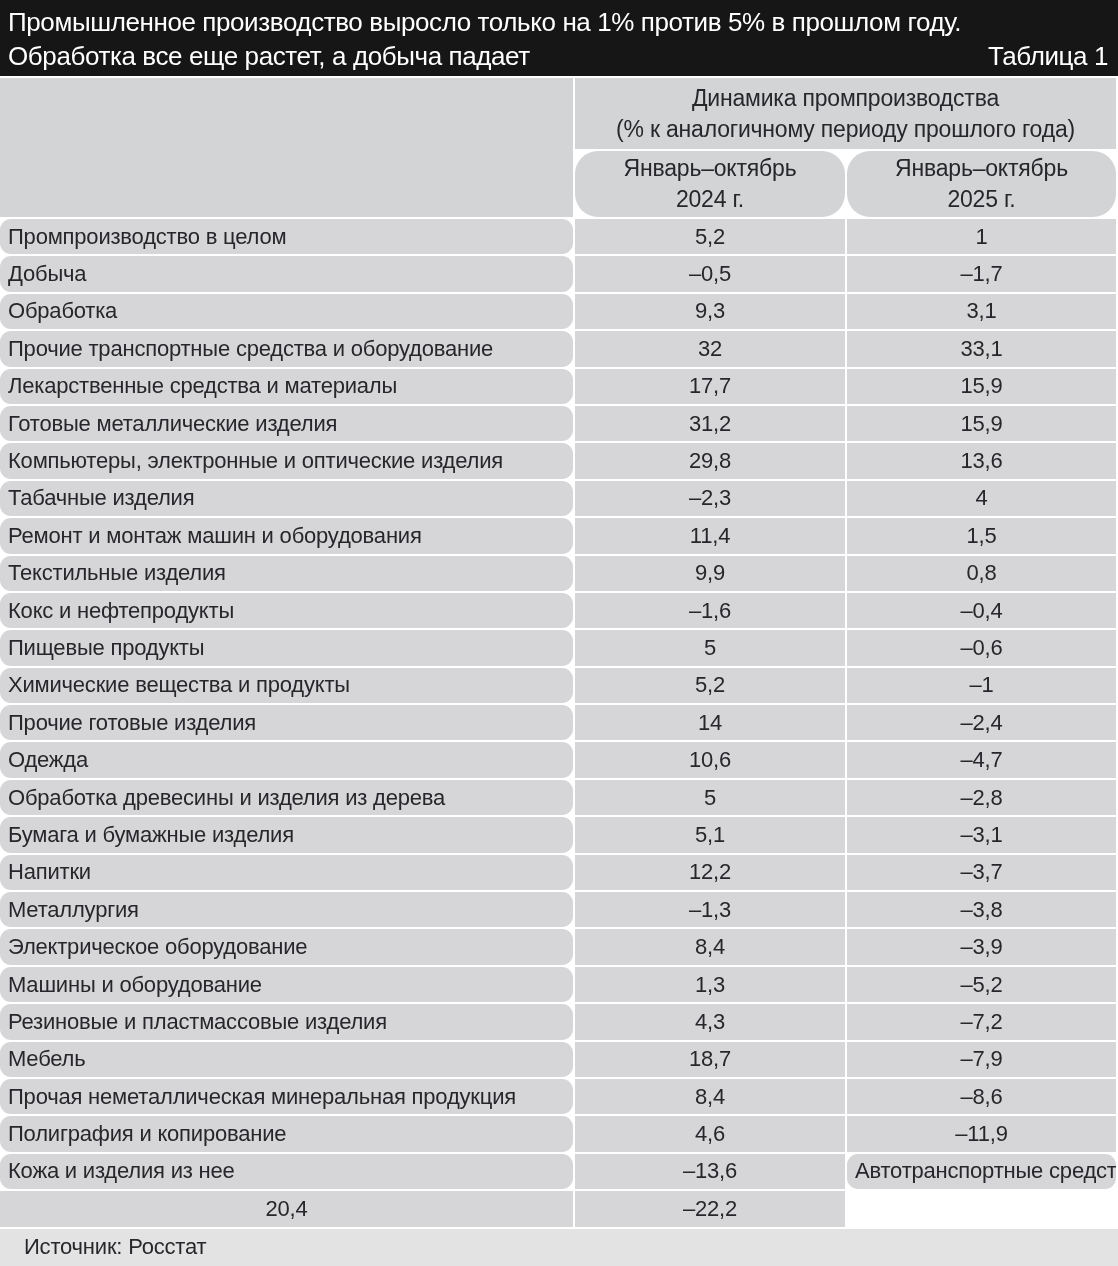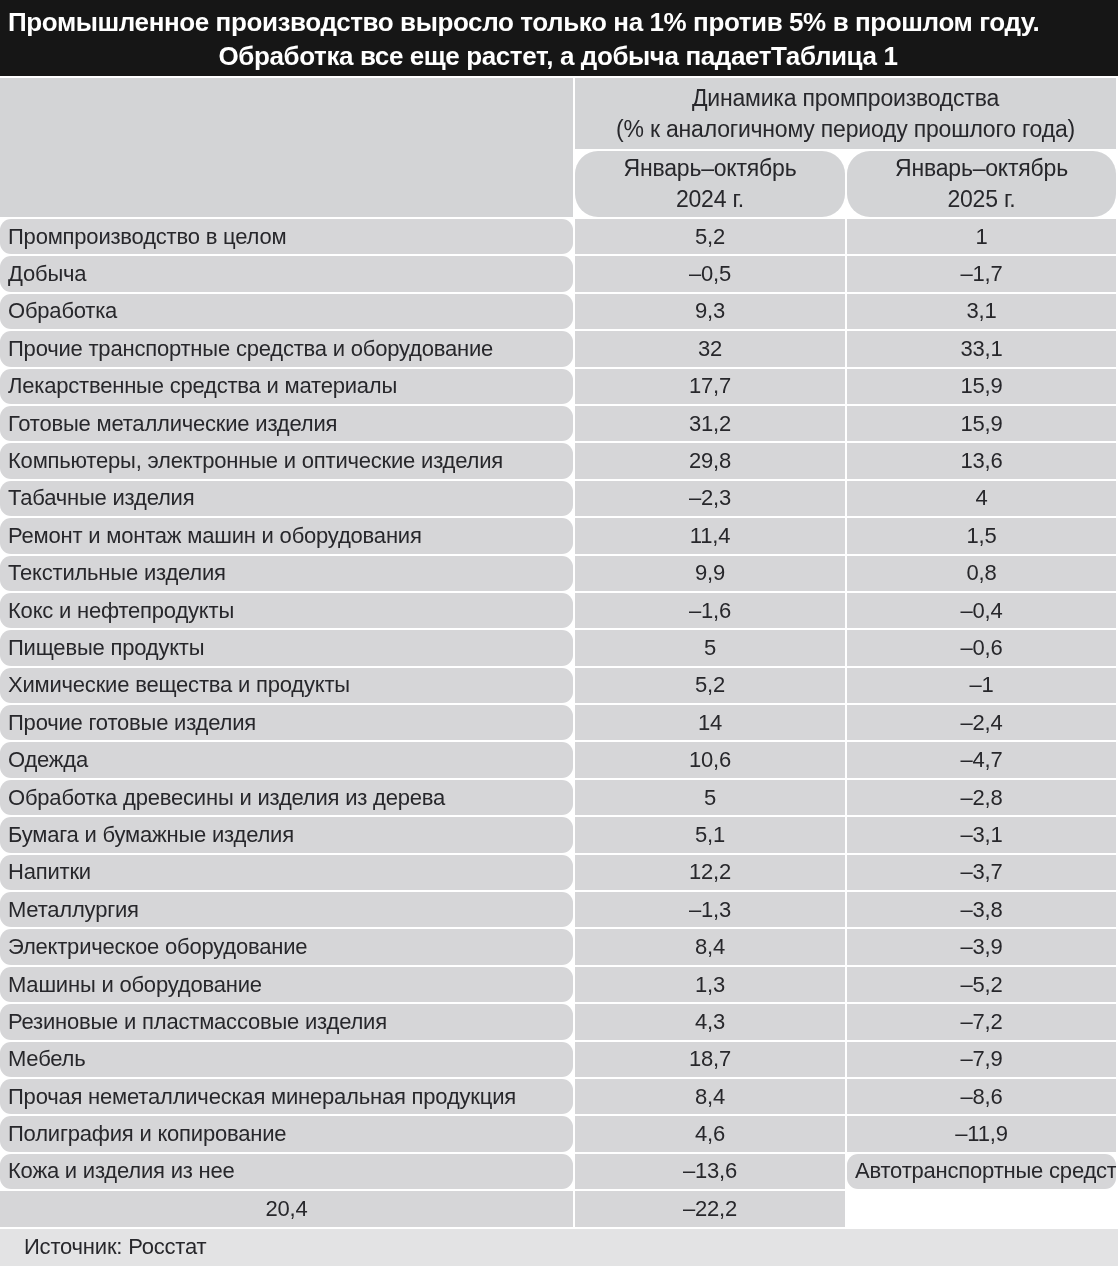--- a/index.html
+++ b/index.html
@@ -11,25 +11,25 @@
   body{
     width:1118px;height:1266px;background:#fff;
     font-family:"Liberation Sans", sans-serif;
     color:var(--text);
     overflow:hidden;
   }
   
   .bar{
     box-sizing:border-box;width:1118px;height:76px;
     background:var(--header_bg);color:var(--header_text);
-    font-weight:bold;font-size:26px;letter-spacing:-0.4px;
+    font-weight:normal;font-size:26px;letter-spacing:-0.4px;
     padding:5px 10px 0 8px;
   }
   .bar-line{line-height:34px;white-space:nowrap;}
-  .bar-line2{display:flex;justify-content:center;align-items:baseline;}
+  .bar-line2{display:flex;justify-content:space-between;align-items:baseline;}
   
   .tbl{
     width:1090px;display:grid;
     grid-template-columns:573px 270px 269px;
     grid-template-rows:71px 66px;
     grid-auto-rows:35.4px;
     gap:2px 2px;
     background:var(--grid_line);
     border-top:2px solid var(--grid_line);
   }

